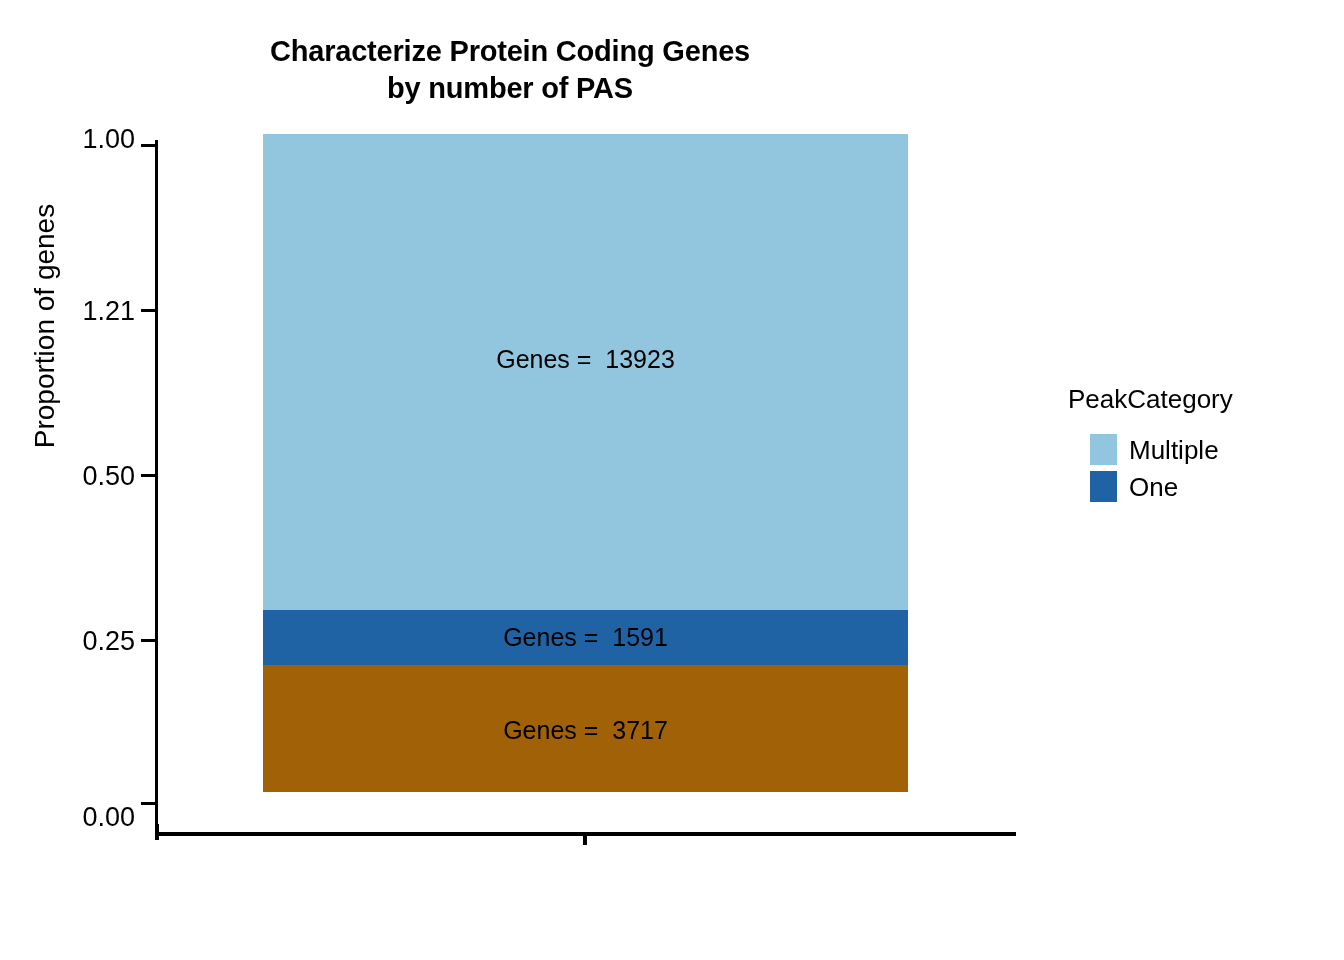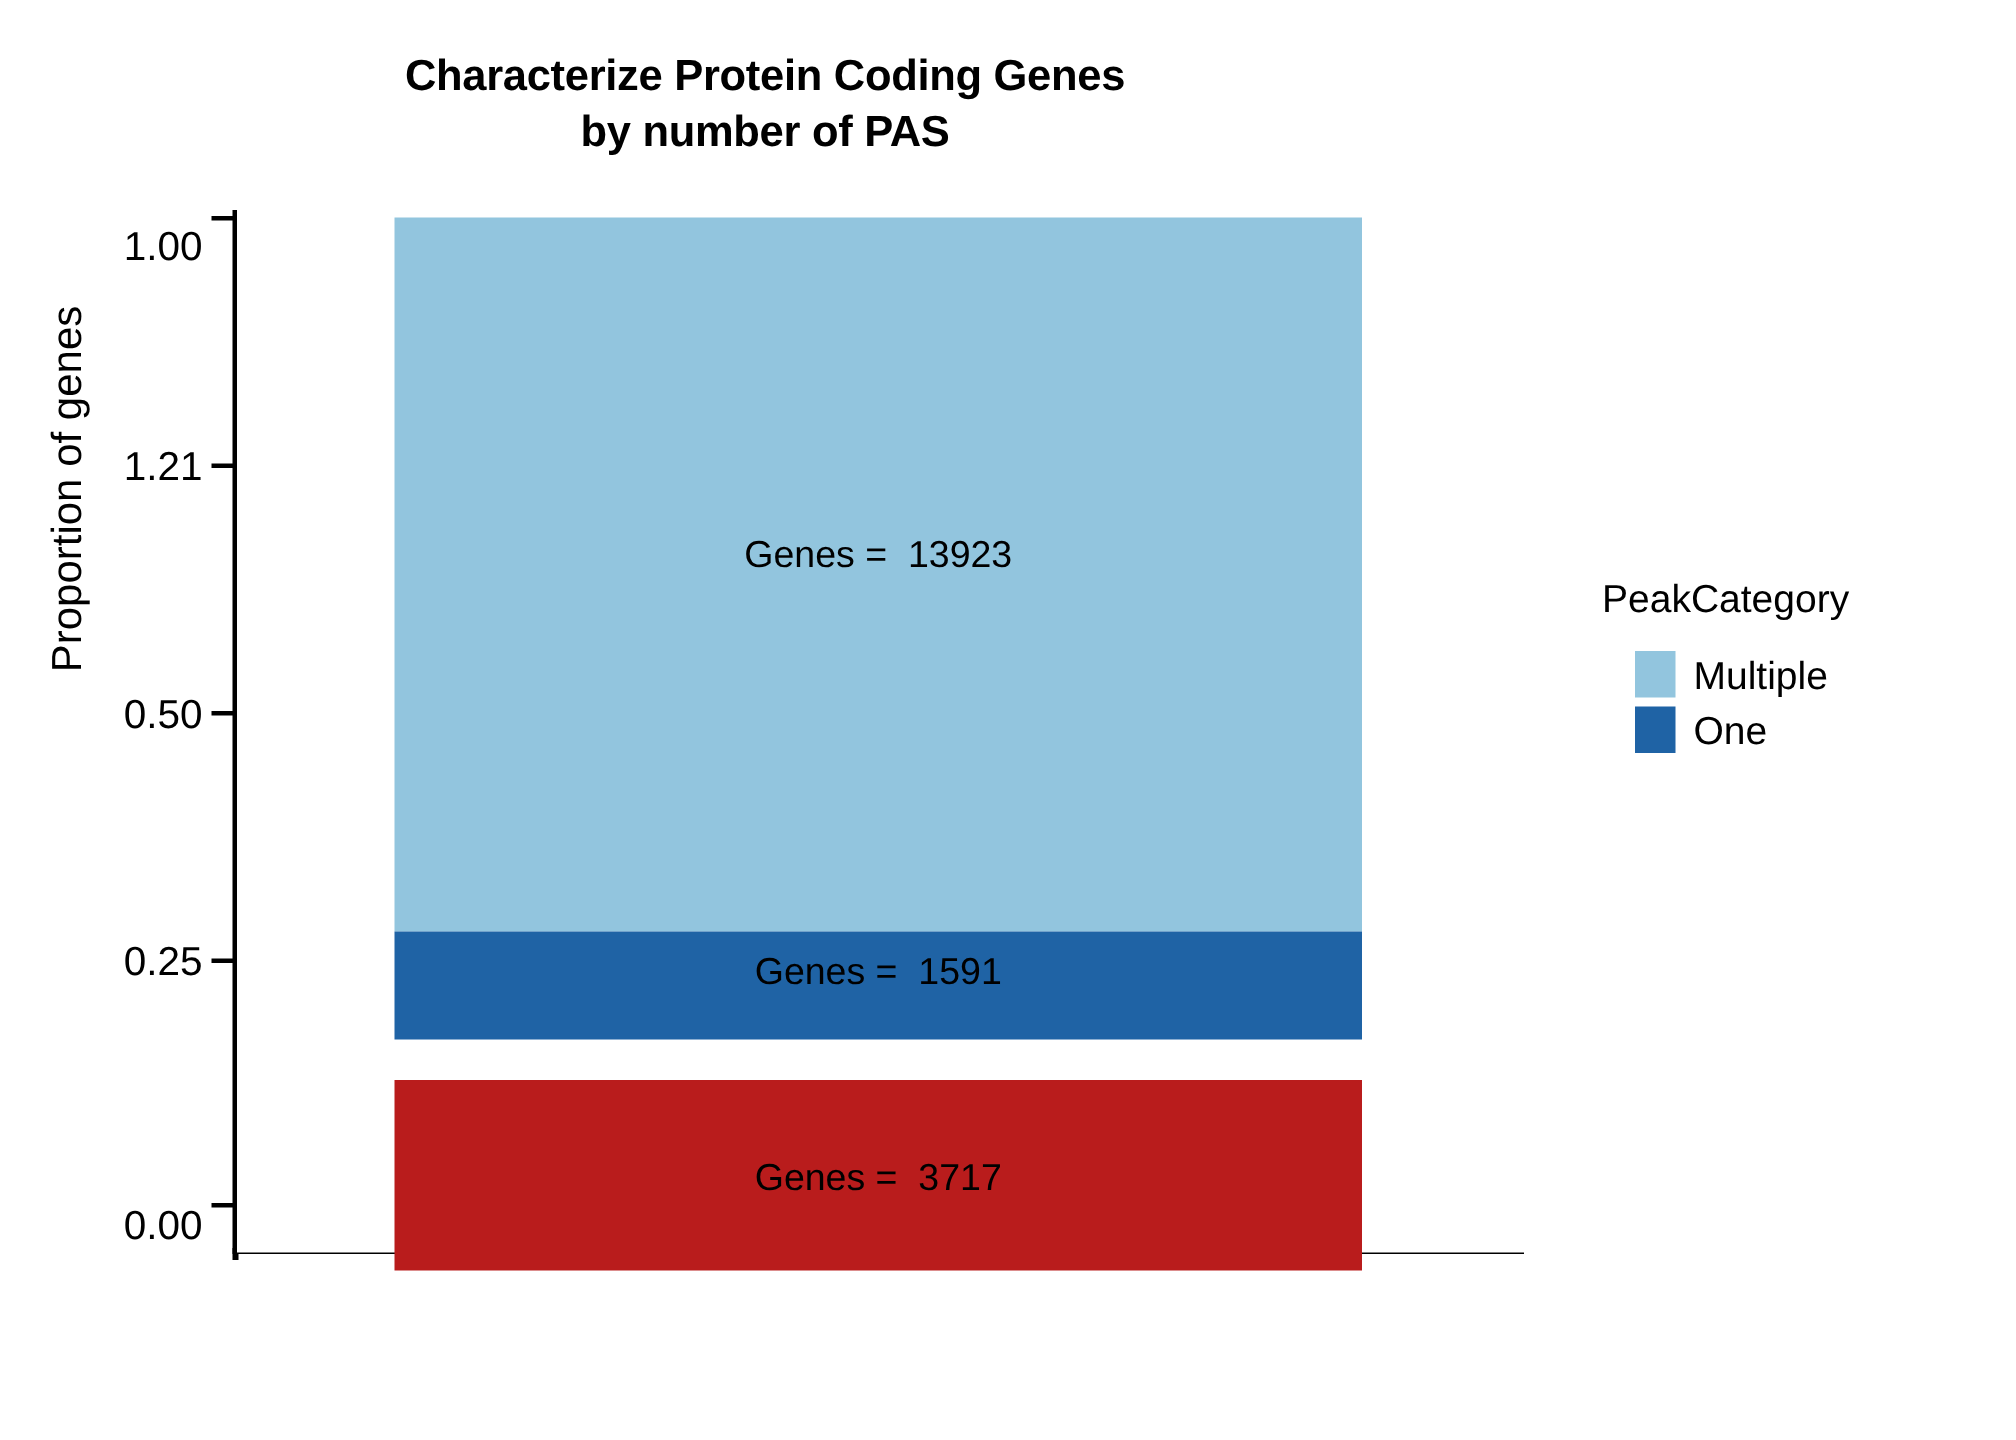--- a/index.html
+++ b/index.html
@@ -32,21 +32,21 @@
     font-weight: bold;
     line-height: 1.28;
     letter-spacing: -0.2px;
     white-space: pre-line;
   }
 
   
   .panel {
     position: absolute;
     left: 158px;
-    top: 140px;
+    top: 129px;
     width: 858px;
     height: 695px;
     background: #ffffff;
   }
 
   
   .bar {
     position: absolute;
     left: 105px;   
     width: 645px;  
@@ -154,21 +154,21 @@
 </head>
 <body>
 
 <div id="page">
 
   <div class="chart-title">Characterize Protein Coding Genes
 by number of PAS</div>
 
   <div class="axis-title-y">Proportion of genes</div>
 
-  <div class="ylab" style="top:149px;">1.00</div>
+  <div class="ylab" style="top:124px;">1.00</div>
   <div class="ylab" style="top:296px;">1.21</div>
   <div class="ylab" style="top:461px;">0.50</div>
   <div class="ylab" style="top:626px;">0.25</div>
   <div class="ylab" style="top:789px;margin-top:13px;">0.00</div>
 
   <div class="y-tick" style="top:144px;"></div>
   <div class="y-tick" style="top:309px;"></div>
   <div class="y-tick" style="top:474px;"></div>
   <div class="y-tick" style="top:639px;"></div>
   <div class="y-tick" style="top:802px;"></div>
@@ -181,21 +181,21 @@
     <div class="bar" style="top:5px; height:658px;">
 
       <div class="bar-seg" style="top:0px; height:476px; background:#92C5DE;">
         <div class="seg-label" style="top:211px;">Genes =  13923</div>
       </div>
 
       <div class="bar-seg" style="top:476px; height:72px; background:#1F63A5;">
         <div class="seg-label" style="top:13px;">Genes =  1591</div>
       </div>
 
-      <div class="bar-seg" style="top:531px; height:127px; background:#b91c1c;margin-top:44px;">
+      <div class="bar-seg" style="top:531px; height:127px; background:#a16207;">
         <div class="seg-label" style="top:51px;">Genes =  3717</div>
       </div>
 
     </div>
   </div>
 
   <div class="legend">
     <div class="legend-title">PeakCategory</div>
 
     <div class="legend-item">

